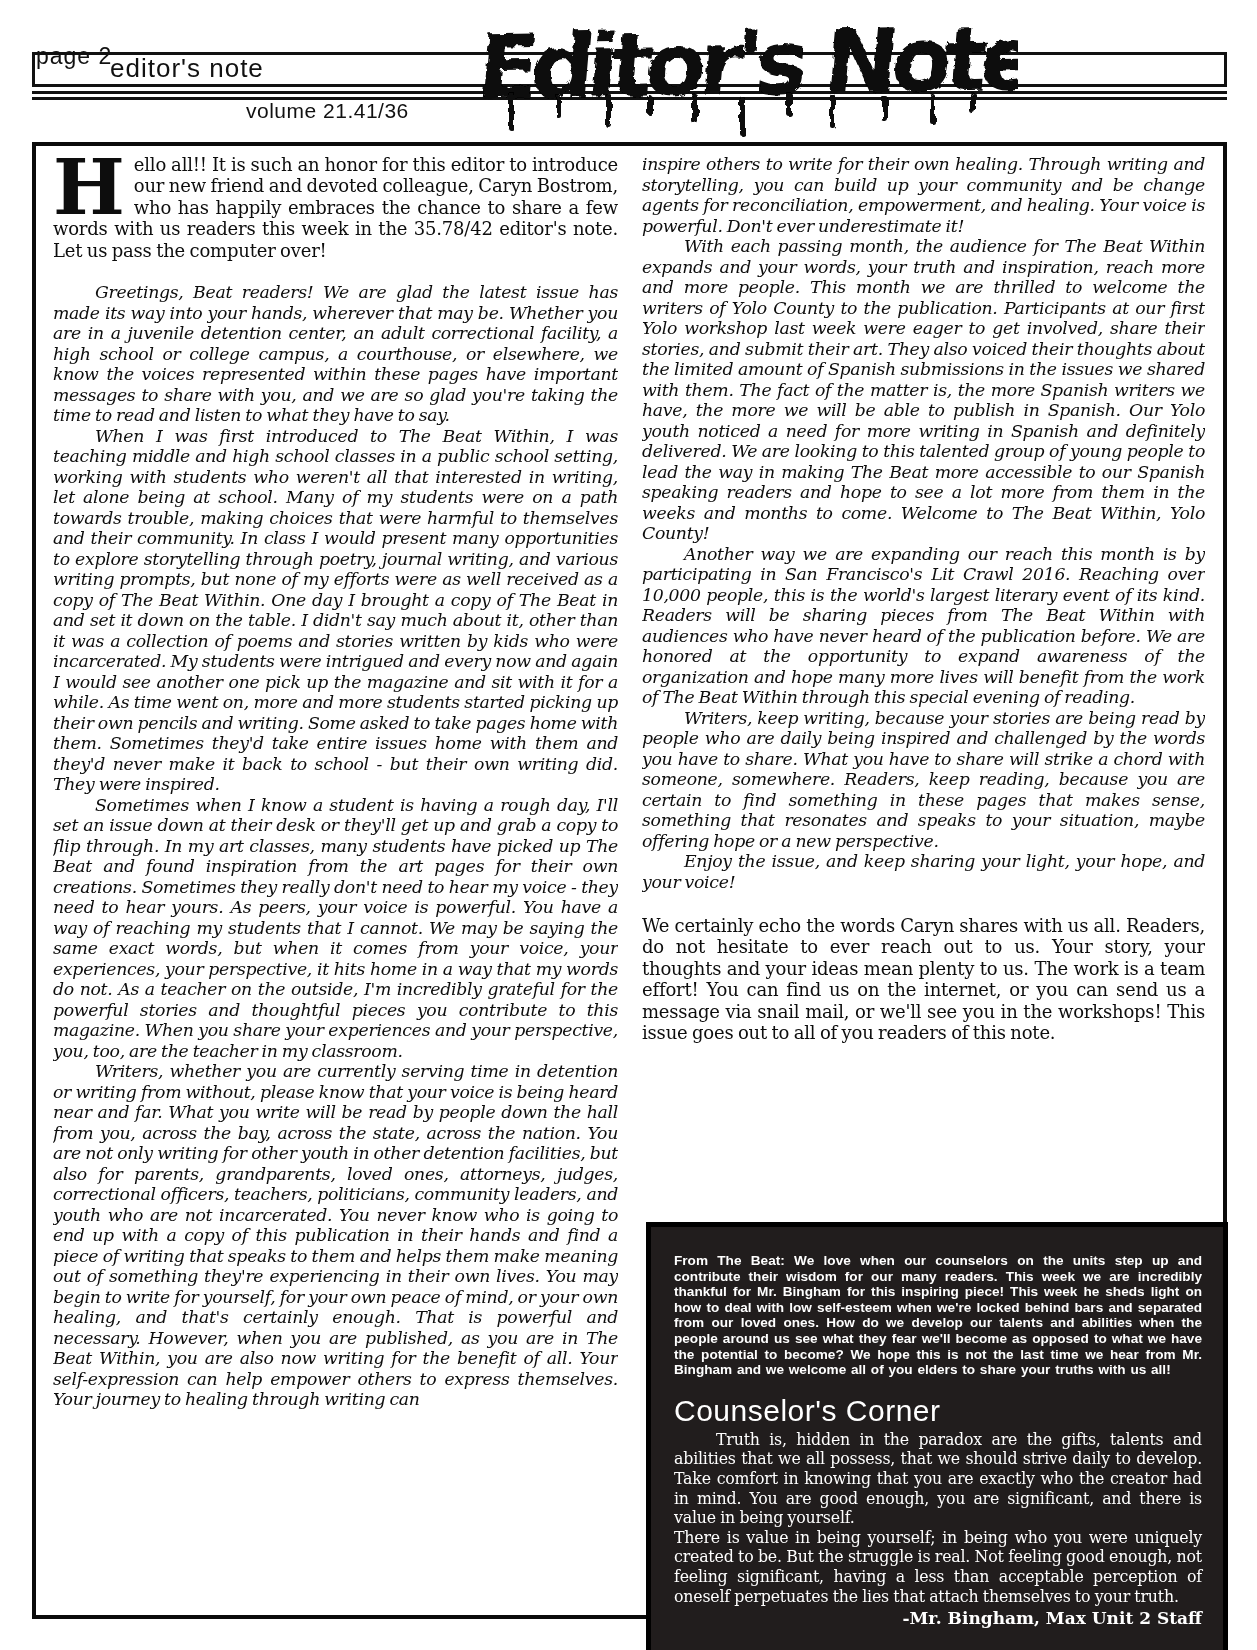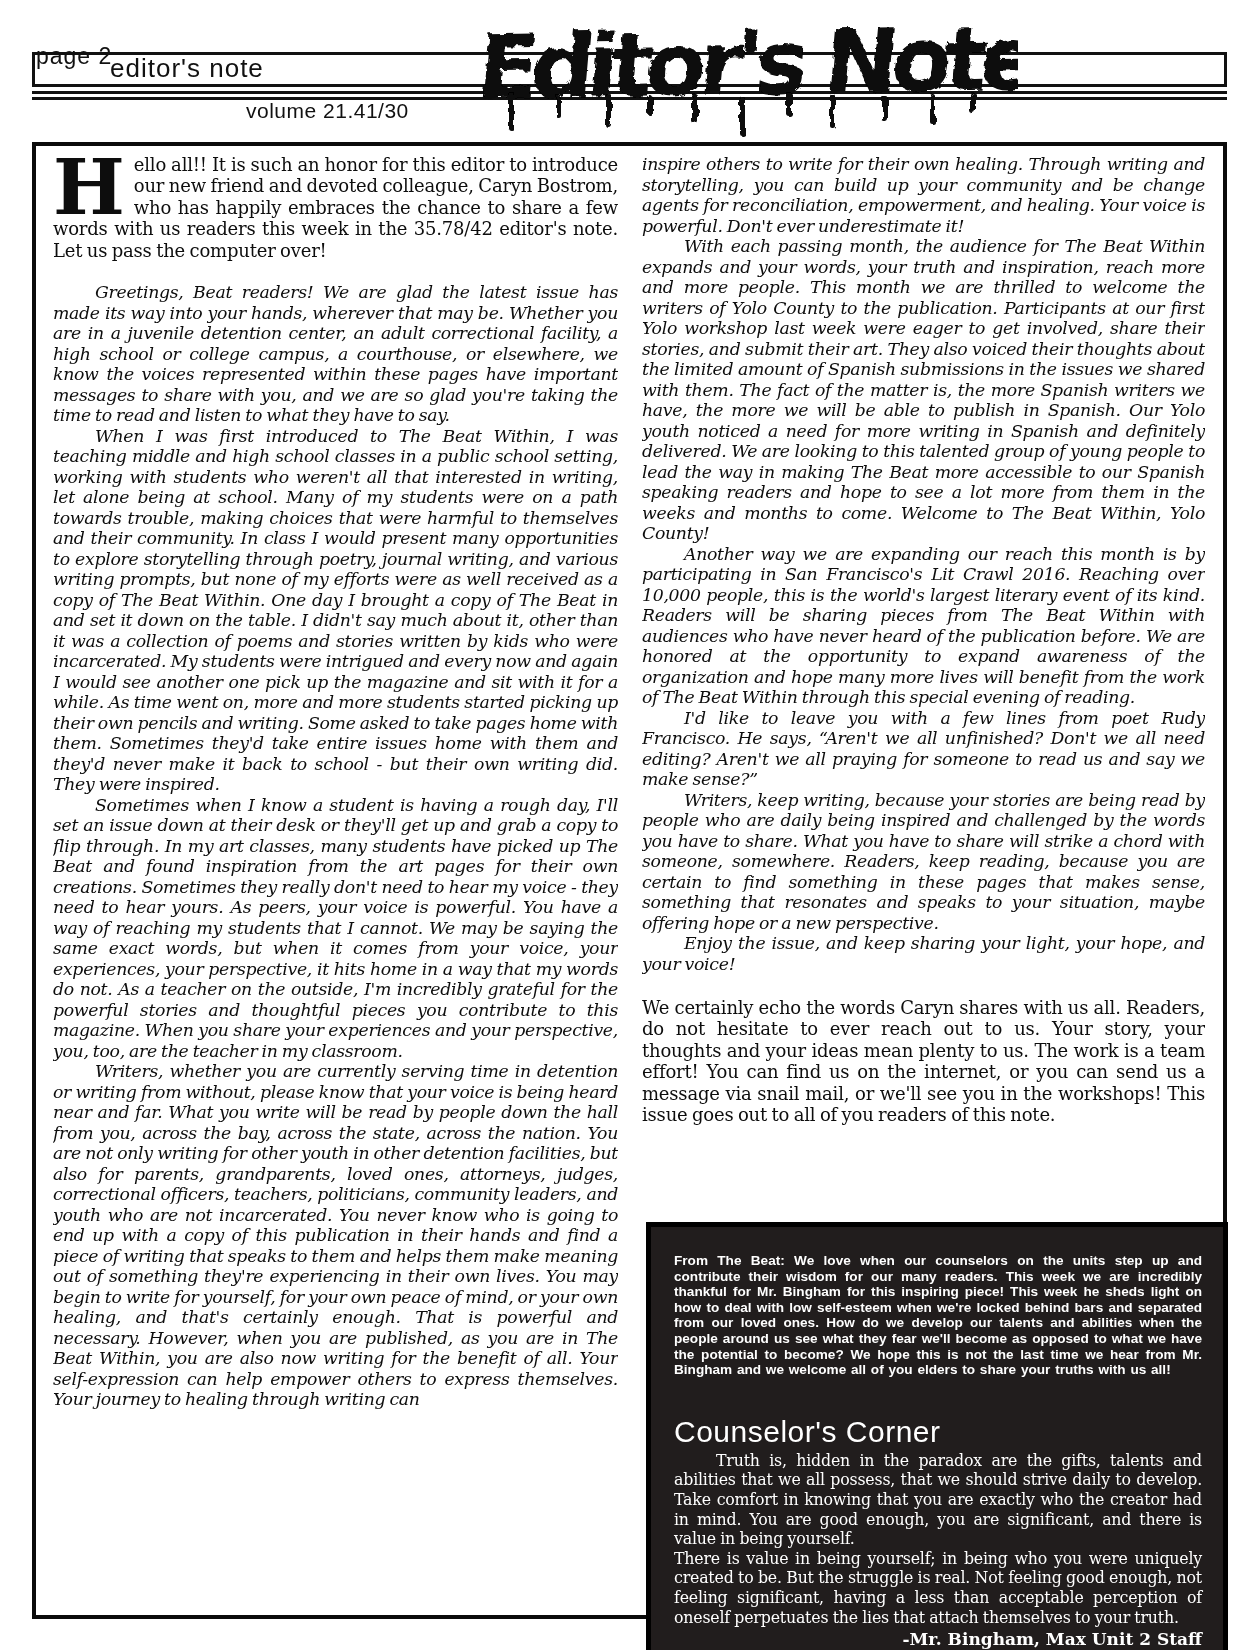--- a/index.html
+++ b/index.html
@@ -37,41 +37,41 @@
             padding:5px 9px 0 0;letter-spacing:0;}
 
   
   #beat-box{position:absolute;left:646px;top:1222px;width:582px;height:508px;
             background:#211d1d;border:5px solid #000;box-sizing:border-box;
             padding:26px 21px 0 23px;z-index:2;}
   #box-intro{color:#fff;font-family:"Liberation Sans","DejaVu Sans",sans-serif;
              font-weight:bold;font-size:13.6px;line-height:15.6px;text-align:justify;
              word-spacing:1px;margin:0;}
   #box-heading{color:#fff;font-family:"Liberation Sans","DejaVu Sans",sans-serif;
-               font-size:30px;letter-spacing:0.5px;margin:37px 0 2px 0;font-weight:400;}
+               font-size:30px;letter-spacing:0.5px;margin:16px 0 2px 0;font-weight:400;}
   .box-para{color:#fff;font-family:"DejaVu Serif",serif;font-size:15.8px;
             line-height:19.6px;text-align:justify;margin:0;
             letter-spacing:-0.2px;word-spacing:-0.5px;}
   #box-para2{text-indent:42px;}
   #box-sig{color:#fff;font-family:"DejaVu Serif",serif;font-weight:bold;
            font-size:17px;text-align:right;margin:2px 0 0 0;}
 </style>
 </head>
 <body>
 
 <div id="page">
 
   <div id="page-num" class="gothic">page 2</div>
 
   <div id="band"></div>
   <div id="band-line1" class="band-line"></div>
   <div id="band-line2" class="band-line"></div>
 
   <div id="section-label" class="gothic">editor's note</div>
-  <div id="volume-label" class="gothic">volume 21.41/30</div>
+  <div id="volume-label" class="gothic">volume 21.41/36</div>
 
   <svg id="logo" width="540" height="138" viewBox="0 0 540 138">
     <defs>
       <filter id="rough" x="-10%" y="-10%" width="120%" height="130%">
         <feTurbulence type="fractalNoise" baseFrequency="0.11" numOctaves="2" result="n"></feTurbulence>
         <feDisplacementMap in="SourceGraphic" in2="n" scale="7"></feDisplacementMap>
       </filter>
     </defs>
     <g filter="url(#rough)">
       <text x="8" y="94" font-family="DejaVu Sans, sans-serif" font-weight="bold" font-size="88" letter-spacing="-7" fill="#070707" transform="skewX(-6) rotate(-1 270 90)">Editor's Note</text>
@@ -101,21 +101,20 @@
     <p class="para">Greetings, Beat readers! We are glad the latest issue has made its way into your hands, wherever that may be. Whether you are in a juvenile detention center, an adult correctional facility, a high school or college campus, a courthouse, or elsewhere, we know the voices represented within these pages have important messages to share with you, and we are so glad you're taking the time to read and listen to what they have to say.</p>
     <p class="para">When I was first introduced to The Beat Within, I was teaching middle and high school classes in a public school setting, working with students who weren't all that interested in writing, let alone being at school. Many of my students were on a path towards trouble, making choices that were harmful to themselves and their community. In class I would present many opportunities to explore storytelling through poetry, journal writing, and various writing prompts, but none of my efforts were as well received as a copy of The Beat Within. One day I brought a copy of The Beat in and set it down on the table. I didn't say much about it, other than it was a collection of poems and stories written by kids who were incarcerated. My students were intrigued and every now and again I would see another one pick up the magazine and sit with it for a while. As time went on, more and more students started picking up their own pencils and writing. Some asked to take pages home with them. Sometimes they'd take entire issues home with them and they'd never make it back to school - but their own writing did. They were inspired.</p>
     <p class="para">Sometimes when I know a student is having a rough day, I'll set an issue down at their desk or they'll get up and grab a copy to flip through. In my art classes, many students have picked up The Beat and found inspiration from the art pages for their own creations. Sometimes they really don't need to hear my voice - they need to hear yours. As peers, your voice is powerful. You have a way of reaching my students that I cannot. We may be saying the same exact words, but when it comes from your voice, your experiences, your perspective, it hits home in a way that my words do not. As a teacher on the outside, I'm incredibly grateful for the powerful stories and thoughtful pieces you contribute to this magazine. When you share your experiences and your perspective, you, too, are the teacher in my classroom.</p>
     <p class="para">Writers, whether you are currently serving time in detention or writing from without, please know that your voice is being heard near and far. What you write will be read by people down the hall from you, across the bay, across the state, across the nation. You are not only writing for other youth in other detention facilities, but also for parents, grandparents, loved ones, attorneys, judges, correctional officers, teachers, politicians, community leaders, and youth who are not incarcerated. You never know who is going to end up with a copy of this publication in their hands and find a piece of writing that speaks to them and helps them make meaning out of something they're experiencing in their own lives. You may begin to write for yourself, for your own peace of mind, or your own healing, and that's certainly enough. That is powerful and necessary. However, when you are published, as you are in The Beat Within, you are also now writing for the benefit of all. Your self-expression can help empower others to express themselves. Your journey to healing through writing can</p>
   </div>
 
   <div id="col-right" class="col">
     <p class="first-para">inspire others to write for their own healing. Through writing and storytelling, you can build up your community and be change agents for reconciliation, empowerment, and healing. Your voice is powerful. Don't ever underestimate it!</p>
     <p class="para">With each passing month, the audience for The Beat Within expands and your words, your truth and inspiration, reach more and more people. This month we are thrilled to welcome the writers of Yolo County to the publication. Participants at our first Yolo workshop last week were eager to get involved, share their stories, and submit their art. They also voiced their thoughts about the limited amount of Spanish submissions in the issues we shared with them. The fact of the matter is, the more Spanish writers we have, the more we will be able to publish in Spanish. Our Yolo youth noticed a need for more writing in Spanish and definitely delivered. We are looking to this talented group of young people to lead the way in making The Beat more accessible to our Spanish speaking readers and hope to see a lot more from them in the weeks and months to come. Welcome to The Beat Within, Yolo County!</p>
     <p class="para">Another way we are expanding our reach this month is by participating in San Francisco's Lit Crawl 2016. Reaching over 10,000 people, this is the world's largest literary event of its kind. Readers will be sharing pieces from The Beat Within with audiences who have never heard of the publication before. We are honored at the opportunity to expand awareness of the organization and hope many more lives will benefit from the work of The Beat Within through this special evening of reading.</p>
-    <p class="para">I'd like to leave you with a few lines from poet Rudy Francisco. He says, “Aren't we all unfinished? Don't we all need editing? Aren't we all praying for someone to read us and say we make sense?”</p>
     <p class="para">Writers, keep writing, because your stories are being read by people who are daily being inspired and challenged by the words you have to share. What you have to share will strike a chord with someone, somewhere. Readers, keep reading, because you are certain to find something in these pages that makes sense, something that resonates and speaks to your situation, maybe offering hope or a new perspective.</p>
     <p class="para">Enjoy the issue, and keep sharing your light, your hope, and your voice!</p>
     <p id="closing-p" class="upright">We certainly echo the words Caryn shares with us all.  Readers, do not hesitate to ever reach out to us. Your story, your thoughts and your ideas mean plenty to us. The work is a team effort!  You can find us on the internet, or you can send us a message via snail mail, or we'll see you in the workshops!  This issue goes out to all of you readers of this note.</p>
   </div>
 
   <div id="beat-box">
     <p id="box-intro">From The Beat: We love when our counselors on the units step up and contribute their wisdom for our many readers. This week we are incredibly thankful for Mr. Bingham for this inspiring piece! This week he sheds light on how to deal with low self-esteem when we're locked behind bars and separated from our loved ones. How do we develop our talents and abilities when the people around us see what they fear we'll become as opposed to what we have the potential to become?  We hope this is not the last time we hear from Mr. Bingham and we welcome all of you elders to share your truths with us all!</p>
     <h2 id="box-heading">Counselor's Corner</h2>
     <p class="box-para" id="box-para2">Truth is, hidden in the paradox are the gifts, talents and abilities that we all possess, that we should strive daily to develop. Take comfort in knowing that you are exactly who the creator had in mind. You are good enough, you are significant, and there is value in being yourself.</p>
     <p class="box-para">There is value in being yourself; in being who you were uniquely created to be. But the struggle is real. Not feeling good enough, not feeling significant, having a less than acceptable perception of oneself perpetuates the lies that attach themselves to your truth.</p>

